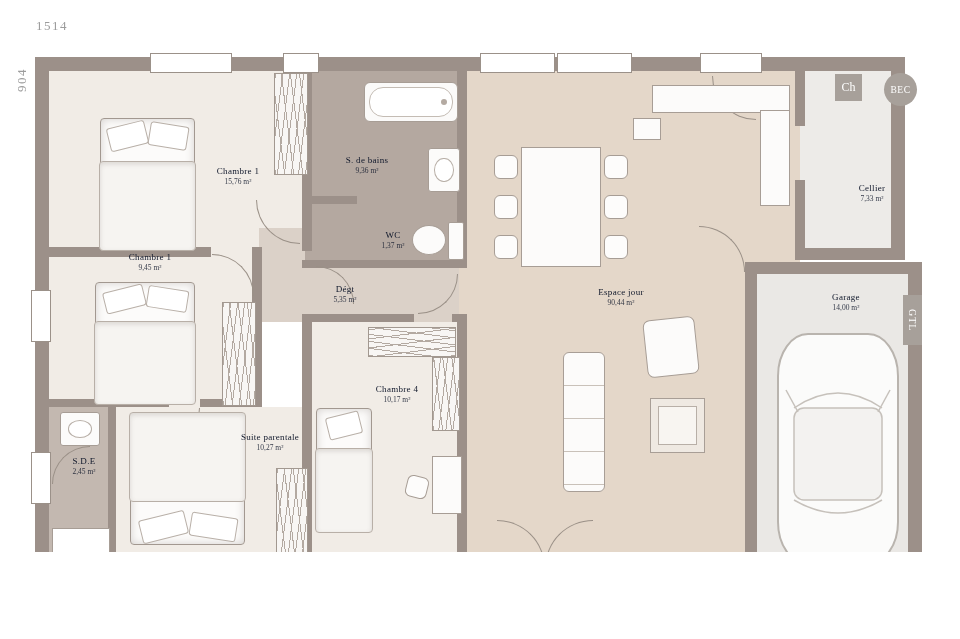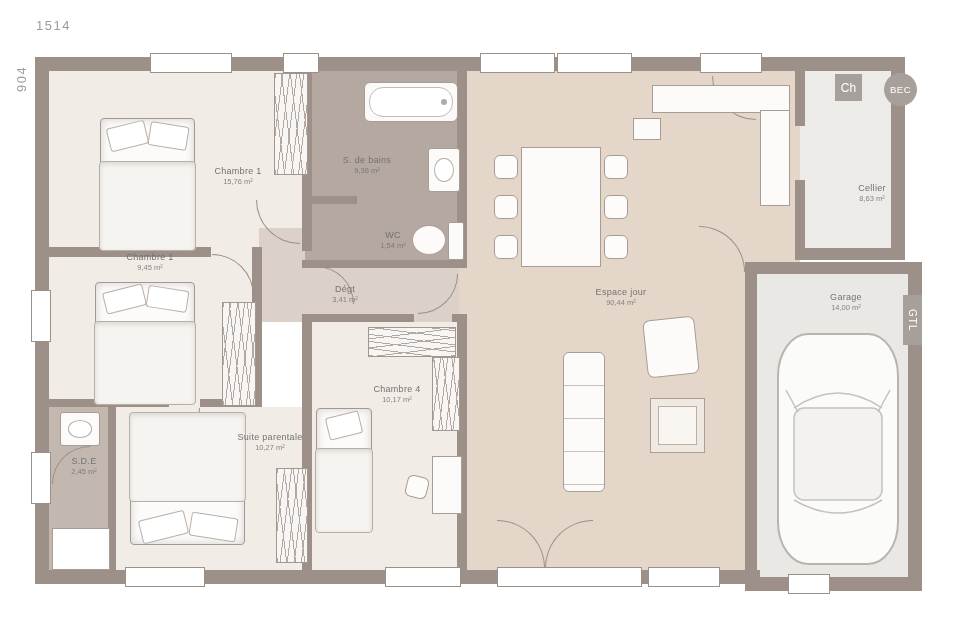--- a/index.html
+++ b/index.html
@@ -1,17 +1,17 @@
 <!DOCTYPE html>
 <html><head>
 <meta charset="utf-8">
 <style>
   html,body{margin:0;padding:0;background:#ffffff;}
-  .stage{position:relative;width:960px;height:639px;background:#ffffff;overflow:hidden;
-         font-family:Liberation Sans, sans-serif;}
+  .stage{position:relative;width:960px;height:552px;background:#ffffff;overflow:hidden;
+         font-family:Liberation Serif, serif;}
   
   .floor{position:absolute;}
   .f-bed{background:#f1ece6;}
   .f-bath{background:#b4a8a0;}
   .f-hall{background:#dbd1c8;}
   .f-living{background:#e4d7c9;}
   .f-cellier{background:#edebe8;}
   .f-garage{background:#eae8e5;}
   .f-sde{background:#c3b8b0;}
   
@@ -50,21 +50,21 @@
   .tub .drain{position:absolute;right:10px;top:50%;width:6px;height:6px;margin-top:-3px;border-radius:50%;
               background:#b4aaa2;}
   .basin-unit{background:#fcfbfa;border:1px solid #a79d95;border-radius:3px;}
   .basin-unit .bowl{position:absolute;inset:22% 18%;background:#ffffff;border:1px solid #b8afa7;border-radius:50%;}
   .toilet .tank{position:absolute;right:0;top:0;width:14px;height:100%;background:#fcfbfa;border:1px solid #a79d95;
                 border-radius:2px;}
   .toilet .bowl{position:absolute;left:0;top:3px;bottom:3px;width:32px;background:#fcfbfa;
                 border:1px solid #a79d95;border-radius:50%;}
   .shower{background:#ffffff;border:1px solid #a79d95;}
   
-  .room-label{position:absolute;text-align:center;color:#737373;transform:translate(-50%,-50%);
+  .room-label{position:absolute;text-align:center;color:#0f172a;transform:translate(-50%,-50%);
               white-space:nowrap;}
   .room-label .rname{font-size:9px;letter-spacing:.3px;}
   .room-label .rarea{font-size:7.5px;margin-top:1px;opacity:.85;}
   .dim{position:absolute;color:#9c9c9c;font-size:13px;letter-spacing:1.5px;}
   .dim.vert{transform:rotate(-90deg);transform-origin:left top;}
   .badge{position:absolute;background:#a7a09a;color:#ffffff;display:flex;align-items:center;
          justify-content:center;}
   .badge.square{font-size:12px;}
   .badge.circle{border-radius:50%;font-size:9.5px;letter-spacing:.5px;text-align:center;}
   .badge.vert{font-size:10px;letter-spacing:1px;writing-mode:vertical-rl;}
@@ -219,33 +219,33 @@
   <div class="room-label" style="left:150px;top:262px;">
     <div class="rname">Chambre 1</div>
     <div class="rarea">9,45 m²</div>
   </div>
   <div class="room-label" style="left:367px;top:165px;">
     <div class="rname">S. de bains</div>
     <div class="rarea">9,36 m²</div>
   </div>
   <div class="room-label" style="left:393px;top:240px;">
     <div class="rname">WC</div>
-    <div class="rarea">1,54 m²</div>
+    <div class="rarea">1,37 m²</div>
   </div>
   <div class="room-label" style="left:345px;top:294px;">
     <div class="rname">Dégt</div>
-    <div class="rarea">3,41 m²</div>
+    <div class="rarea">5,35 m²</div>
   </div>
   <div class="room-label" style="left:621px;top:297px;">
     <div class="rname">Espace jour</div>
     <div class="rarea">90,44 m²</div>
   </div>
   <div class="room-label" style="left:872px;top:178px;margin-top:15px;">
     <div class="rname">Cellier</div>
-    <div class="rarea">8,63 m²</div>
+    <div class="rarea">7,33 m²</div>
   </div>
   <div class="room-label" style="left:846px;top:302px;">
     <div class="rname">Garage</div>
     <div class="rarea">14,00 m²</div>
   </div>
   <div class="room-label" style="left:397px;top:394px;">
     <div class="rname">Chambre 4</div>
     <div class="rarea">10,17 m²</div>
   </div>
   <div class="room-label" style="left:270px;top:442px;">

